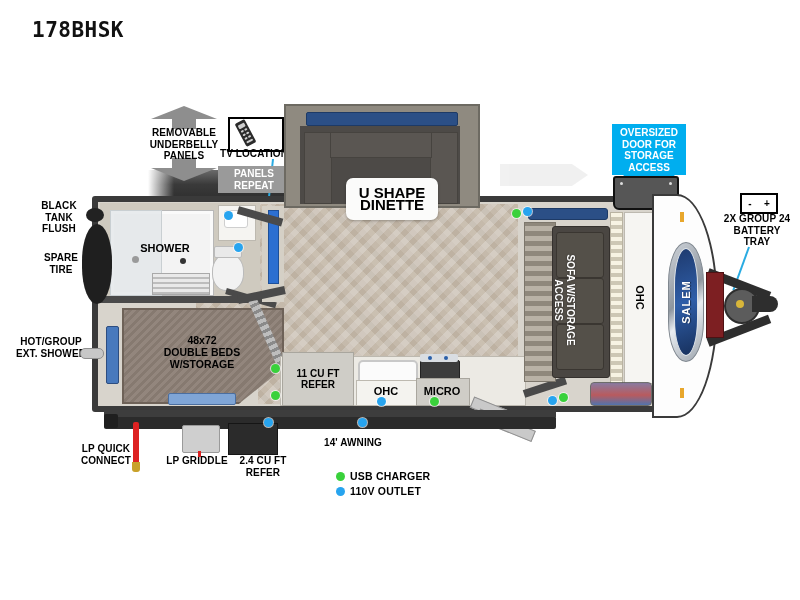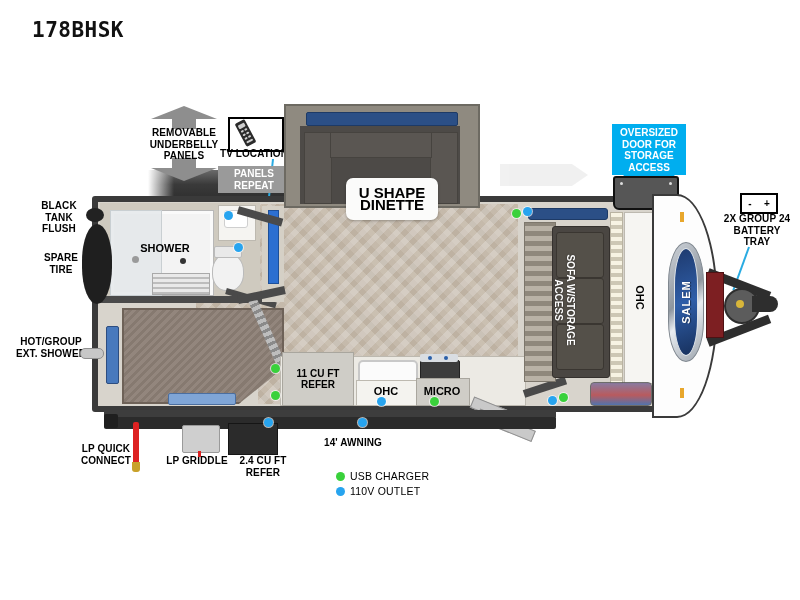--- a/index.html
+++ b/index.html
@@ -262,21 +262,21 @@
     position:absolute;font-size:10px;font-weight:700;color:#000;
     text-align:center;line-height:11px;white-space:pre-line;
   }
   .ptxt.white{color:#fff;text-shadow:0 0 2px rgba(0,0,0,.55);}
   .ptxt.rot{transform-origin:center center;transform:rotate(90deg);}
 
   
   .legend{position:absolute;}
   .legend-row{display:flex;align-items:center;margin-bottom:3px;}
   .legend-dot{width:9px;height:9px;border-radius:50%;margin-right:5px;flex:none;}
-  .legend-txt{font-size:10.5px;font-weight:400;color:#000;letter-spacing:.2px;}
+  .legend-txt{font-size:10.5px;font-weight:700;color:#000;letter-spacing:.2px;}
 
   
   .slide-arrow{
     position:absolute;
     background:#eeeeee;opacity:.85;
   }
   .slide-arrow:after{
     content:"";position:absolute;right:-16px;top:0;
     border-top:11px solid transparent;border-bottom:11px solid transparent;
     border-left:16px solid #eeeeee;
@@ -394,20 +394,23 @@
     <div class="cab" style="left:218px;top:205px;width:36px;height:34px;background:#f5f4f1;"></div>
     <div style="position:absolute;left:224px;top:210px;width:22px;height:16px;
                 background:#fff;border:1px solid #cfcfcf;border-radius:3px;"></div>
 
     <div class="wall-d" style="left:226px;top:288px;width:52px;height:6px;transform:rotate(16deg);transform-origin:left center;"></div>
 
     <div class="wall-d" style="left:100px;top:296px;width:160px;height:7px;"></div>
 
     <div class="bed" style="left:122px;top:308px;width:158px;height:92px;
                 clip-path:polygon(0 0,100% 0,100% 62%,72% 100%,0 100%);"></div>
+    <div class="ptxt" style="left:140px;top:334px;width:124px;font-size:10.5px;line-height:12px;">48x72
+DOUBLE BEDS
+W/STORAGE</div>
 
     <div style="position:absolute;left:248px;top:300px;width:9px;height:96px;
                 background:repeating-linear-gradient(180deg,#bdbdbd 0 4px,#8a8a8a 4px 7px);
                 transform:rotate(-24deg);transform-origin:top center;"></div>
 
     <div style="position:absolute;left:106px;top:326px;width:11px;height:56px;
                 background:#4879bd;border:1px solid #2d4d80;border-radius:2px;"></div>
     <div style="position:absolute;left:168px;top:393px;width:66px;height:10px;
                 background:#7fa5d6;border:1px solid #4b6e9f;border-radius:2px;"></div>
 

